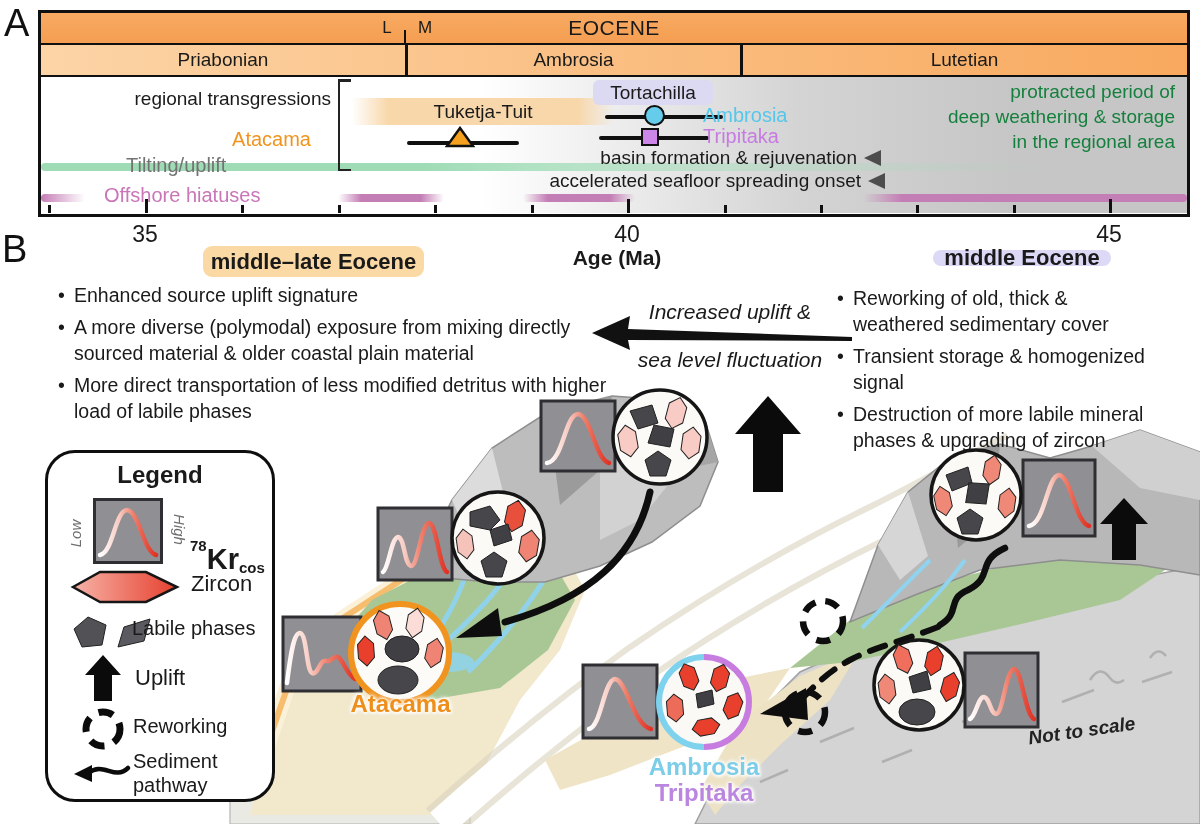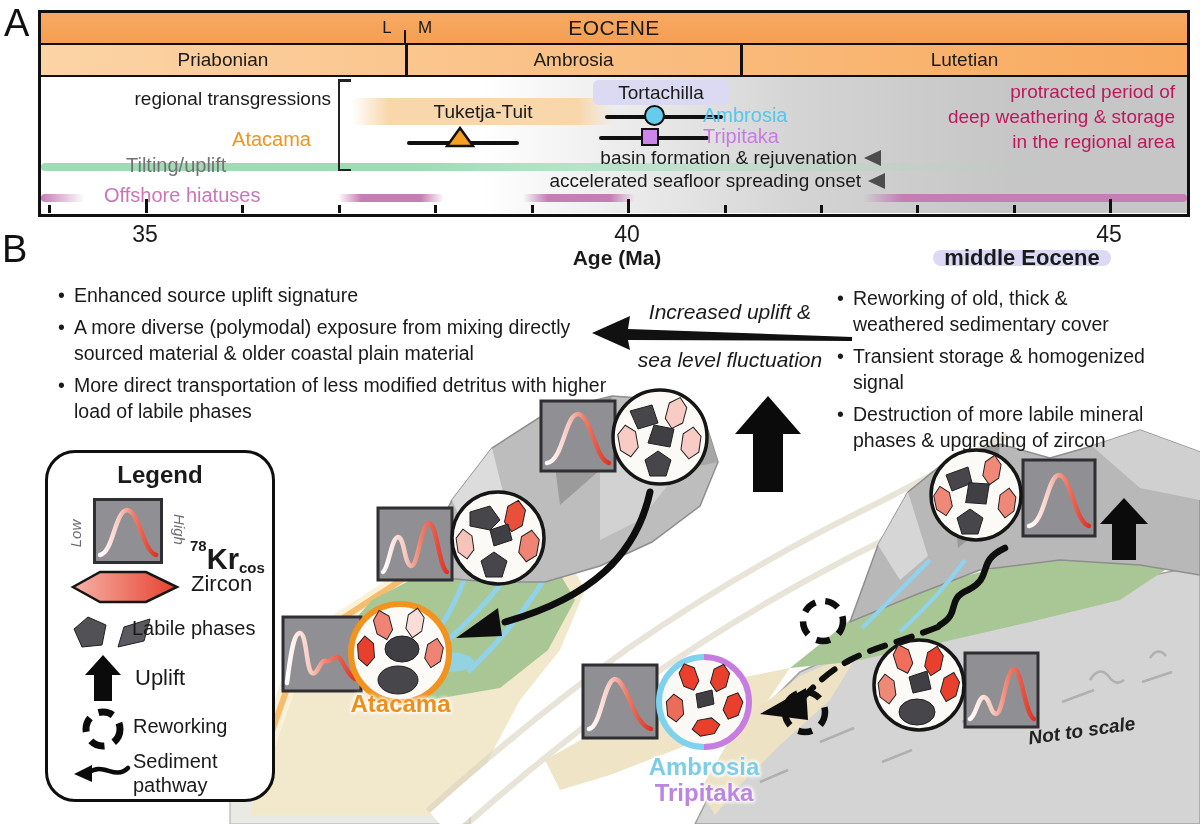--- a/index.html
+++ b/index.html
@@ -89,38 +89,38 @@
       <div class="ev-text" style="left:45px;top:11px;width:245px;text-align:right;">regional transgressions</div>
       <div class="bracket" style="left:297px;top:2px;height:92px;"></div>
 
       <div class="band" style="left:311px;top:21px;width:262px;height:27px;">Tuketja-Tuit</div>
       <div class="ebar" style="left:366px;top:64px;width:112px;"></div>
       <svg class="abs" style="left:404px;top:49px;" width="30" height="22">
         <polygon points="15,2 28,20 2,20" fill="#F5A01E" stroke="#101010" stroke-width="2.5"></polygon>
       </svg>
       <div class="ev-text" style="left:140px;top:51px;width:130px;text-align:right;color:#F0941F;font-size:20px;">Atacama</div>
 
-      <div class="pill-s" style="left:552px;top:3px;width:136px;height:25px;">Tortachilla</div>
+      <div class="pill-s" style="left:552px;top:3px;width:120px;height:25px;">Tortachilla</div>
       <div class="ebar" style="left:564px;top:38px;width:118px;"></div>
       <div class="mk-circle" style="left:603px;top:28px;"></div>
       <div class="ev-text" style="left:662px;top:27px;color:#55C7EA;font-size:20px;">Ambrosia</div>
       <div class="ebar" style="left:558px;top:59px;width:110px;"></div>
       <div class="mk-square" style="left:600px;top:51px;"></div>
       <div class="ev-text" style="left:662px;top:48px;color:#C77BE2;font-size:20px;">Tripitaka</div>
 
       <div class="ev-text r-align" style="left:300px;top:70px;width:540px;">
         <span>basin formation &amp; rejuvenation</span>
         <span class="tri-left"></span>
       </div>
       <div class="ev-text r-align" style="left:300px;top:93px;width:544px;">
         <span>accelerated seafloor spreading onset</span>
         <span class="tri-left"></span>
       </div>
 
-      <div class="ev-text" style="right:12px;top:2px;width:330px;text-align:right;line-height:25px;color:#be185d;">
+      <div class="ev-text" style="right:12px;top:2px;width:330px;text-align:right;line-height:25px;color:#15803d;">
         <div>protracted period of</div>
         <div>deep weathering &amp; storage</div>
         <div>in the regional area</div>
       </div>
 
       <div class="ev-text" style="left:85px;top:77px;color:#737373;font-size:20px;">Tilting/uplift</div>
       <div class="ev-text" style="left:63px;top:107px;color:#C876B8;font-size:20px;">Offshore hiatuses</div>
 
       <div class="tick" style="left:7px;width:2.5px;height:8px;"></div>
       <div class="tick" style="left:104px;width:3px;height:14px;"></div>
@@ -137,20 +137,21 @@
     </div>
   </div>
 
   <div class="axis-num" style="left:120px;top:221px;width:50px;">35</div>
   <div class="axis-num" style="left:602px;top:221px;width:50px;">40</div>
   <div class="axis-num" style="left:1084px;top:221px;width:50px;">45</div>
   <div class="axis-title" style="left:537px;top:246px;width:160px;">Age (Ma)</div>
 
   <div class="abs panel-letter" style="left:2px;top:228px;">B</div>
 
+  <div class="pill-h" style="left:203px;top:246px;width:221px;height:31px;background:#FBD9A4;">middle–late Eocene</div>
   <ul class="blist" style="left:57px;top:282px;width:558px;">
     <li>Enhanced source uplift signature</li>
     <li>A more diverse (polymodal) exposure from mixing directly sourced material &amp; older coastal plain material</li>
     <li>More direct transportation of less modified detritus with higher load of labile phases</li>
   </ul>
 
   <div class="pill-h" style="left:933px;top:250px;width:178px;height:16px;background:#DBD9F5;">middle Eocene</div>
   <ul class="blist" style="left:836px;top:285px;width:320px;">
     <li>Reworking of old, thick &amp; weathered sedimentary cover</li>
     <li>Transient storage &amp; homogenized signal</li>

